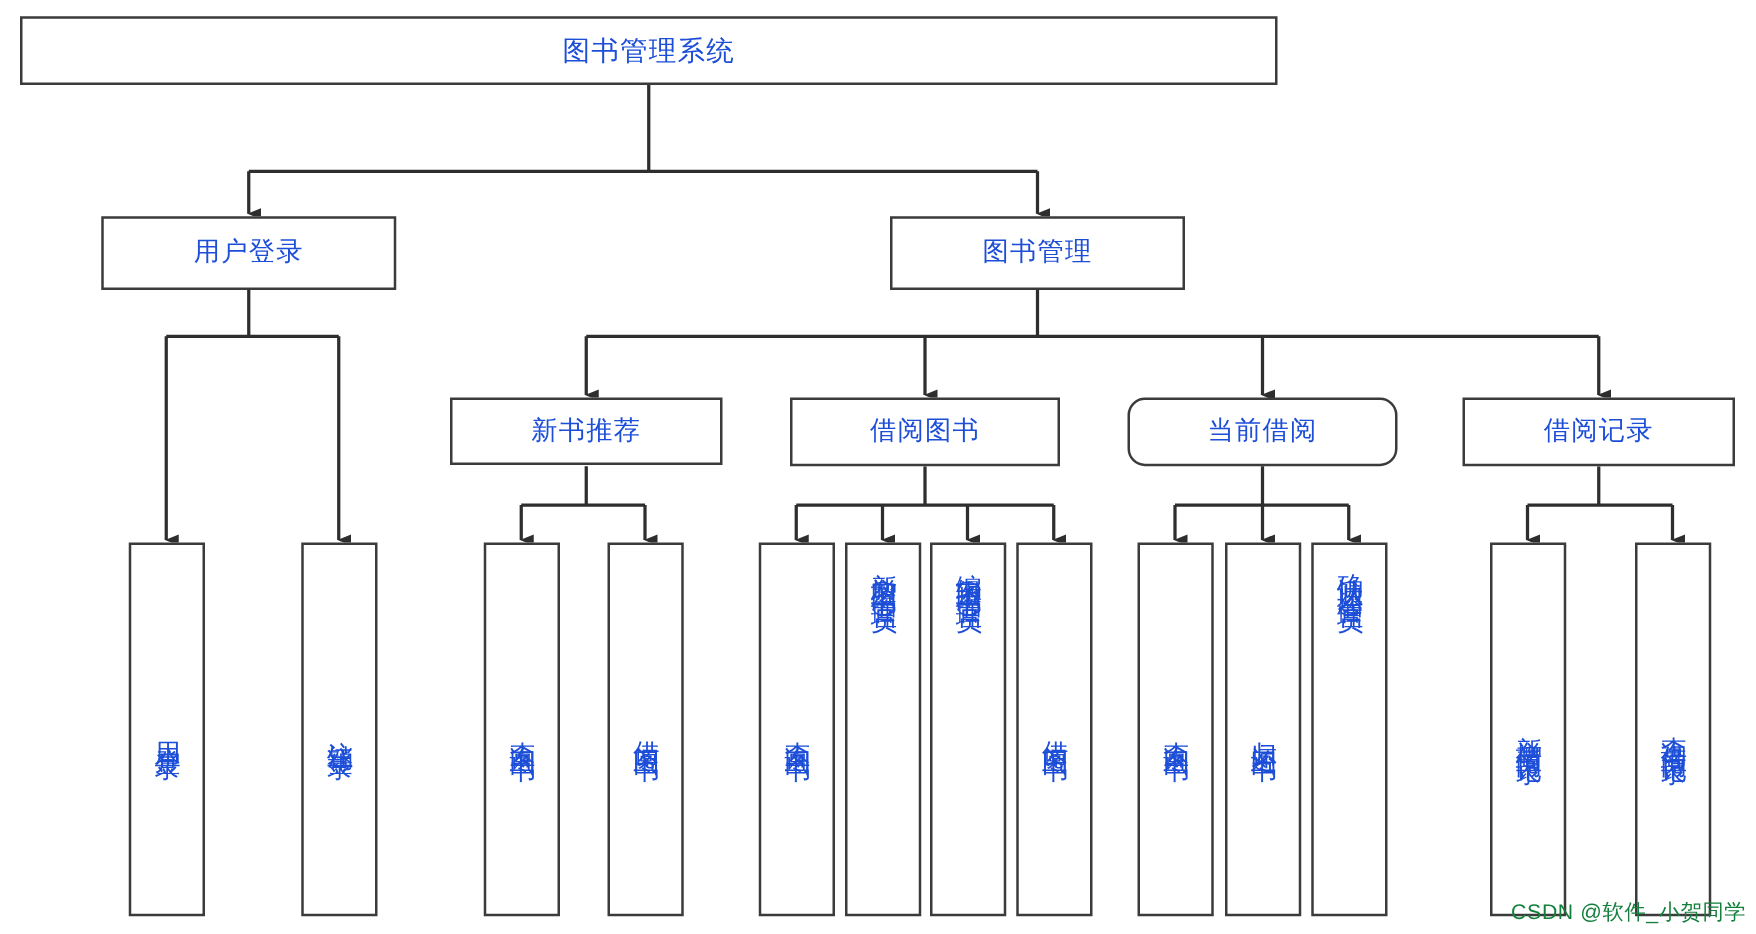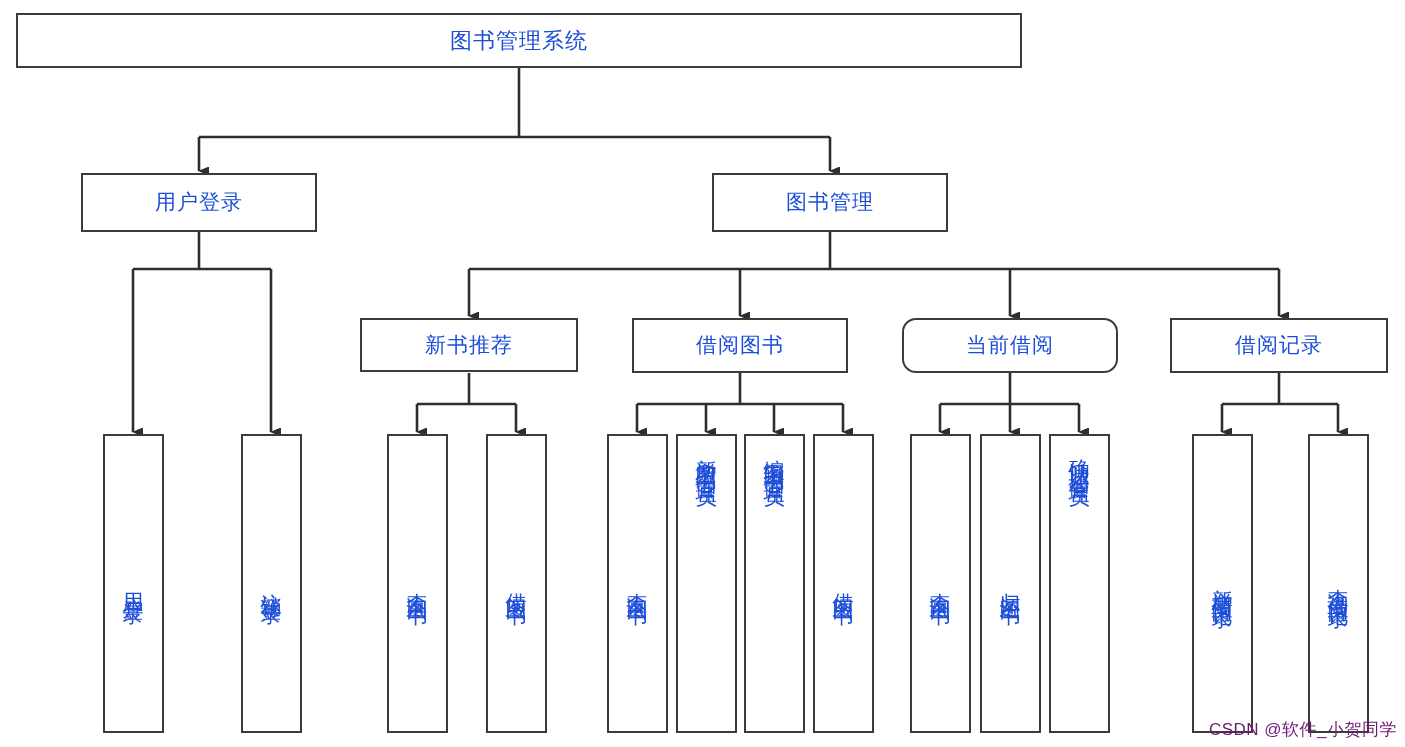--- a/index.html
+++ b/index.html
@@ -68,21 +68,21 @@
   }
   .node.leaf.centered {
     align-items: center;
     padding-top: 0;
   }
   #watermark {
     position: absolute;
     right: 8px;
     bottom: 6px;
     font-size: 17px;
-    color: #701a75;
+    color: #15803d;
     letter-spacing: 0.5px;
     white-space: nowrap;
     user-select: none;
   }
 </style>
 </head>
 <body>
 
 <div id="diagram-root">
 

